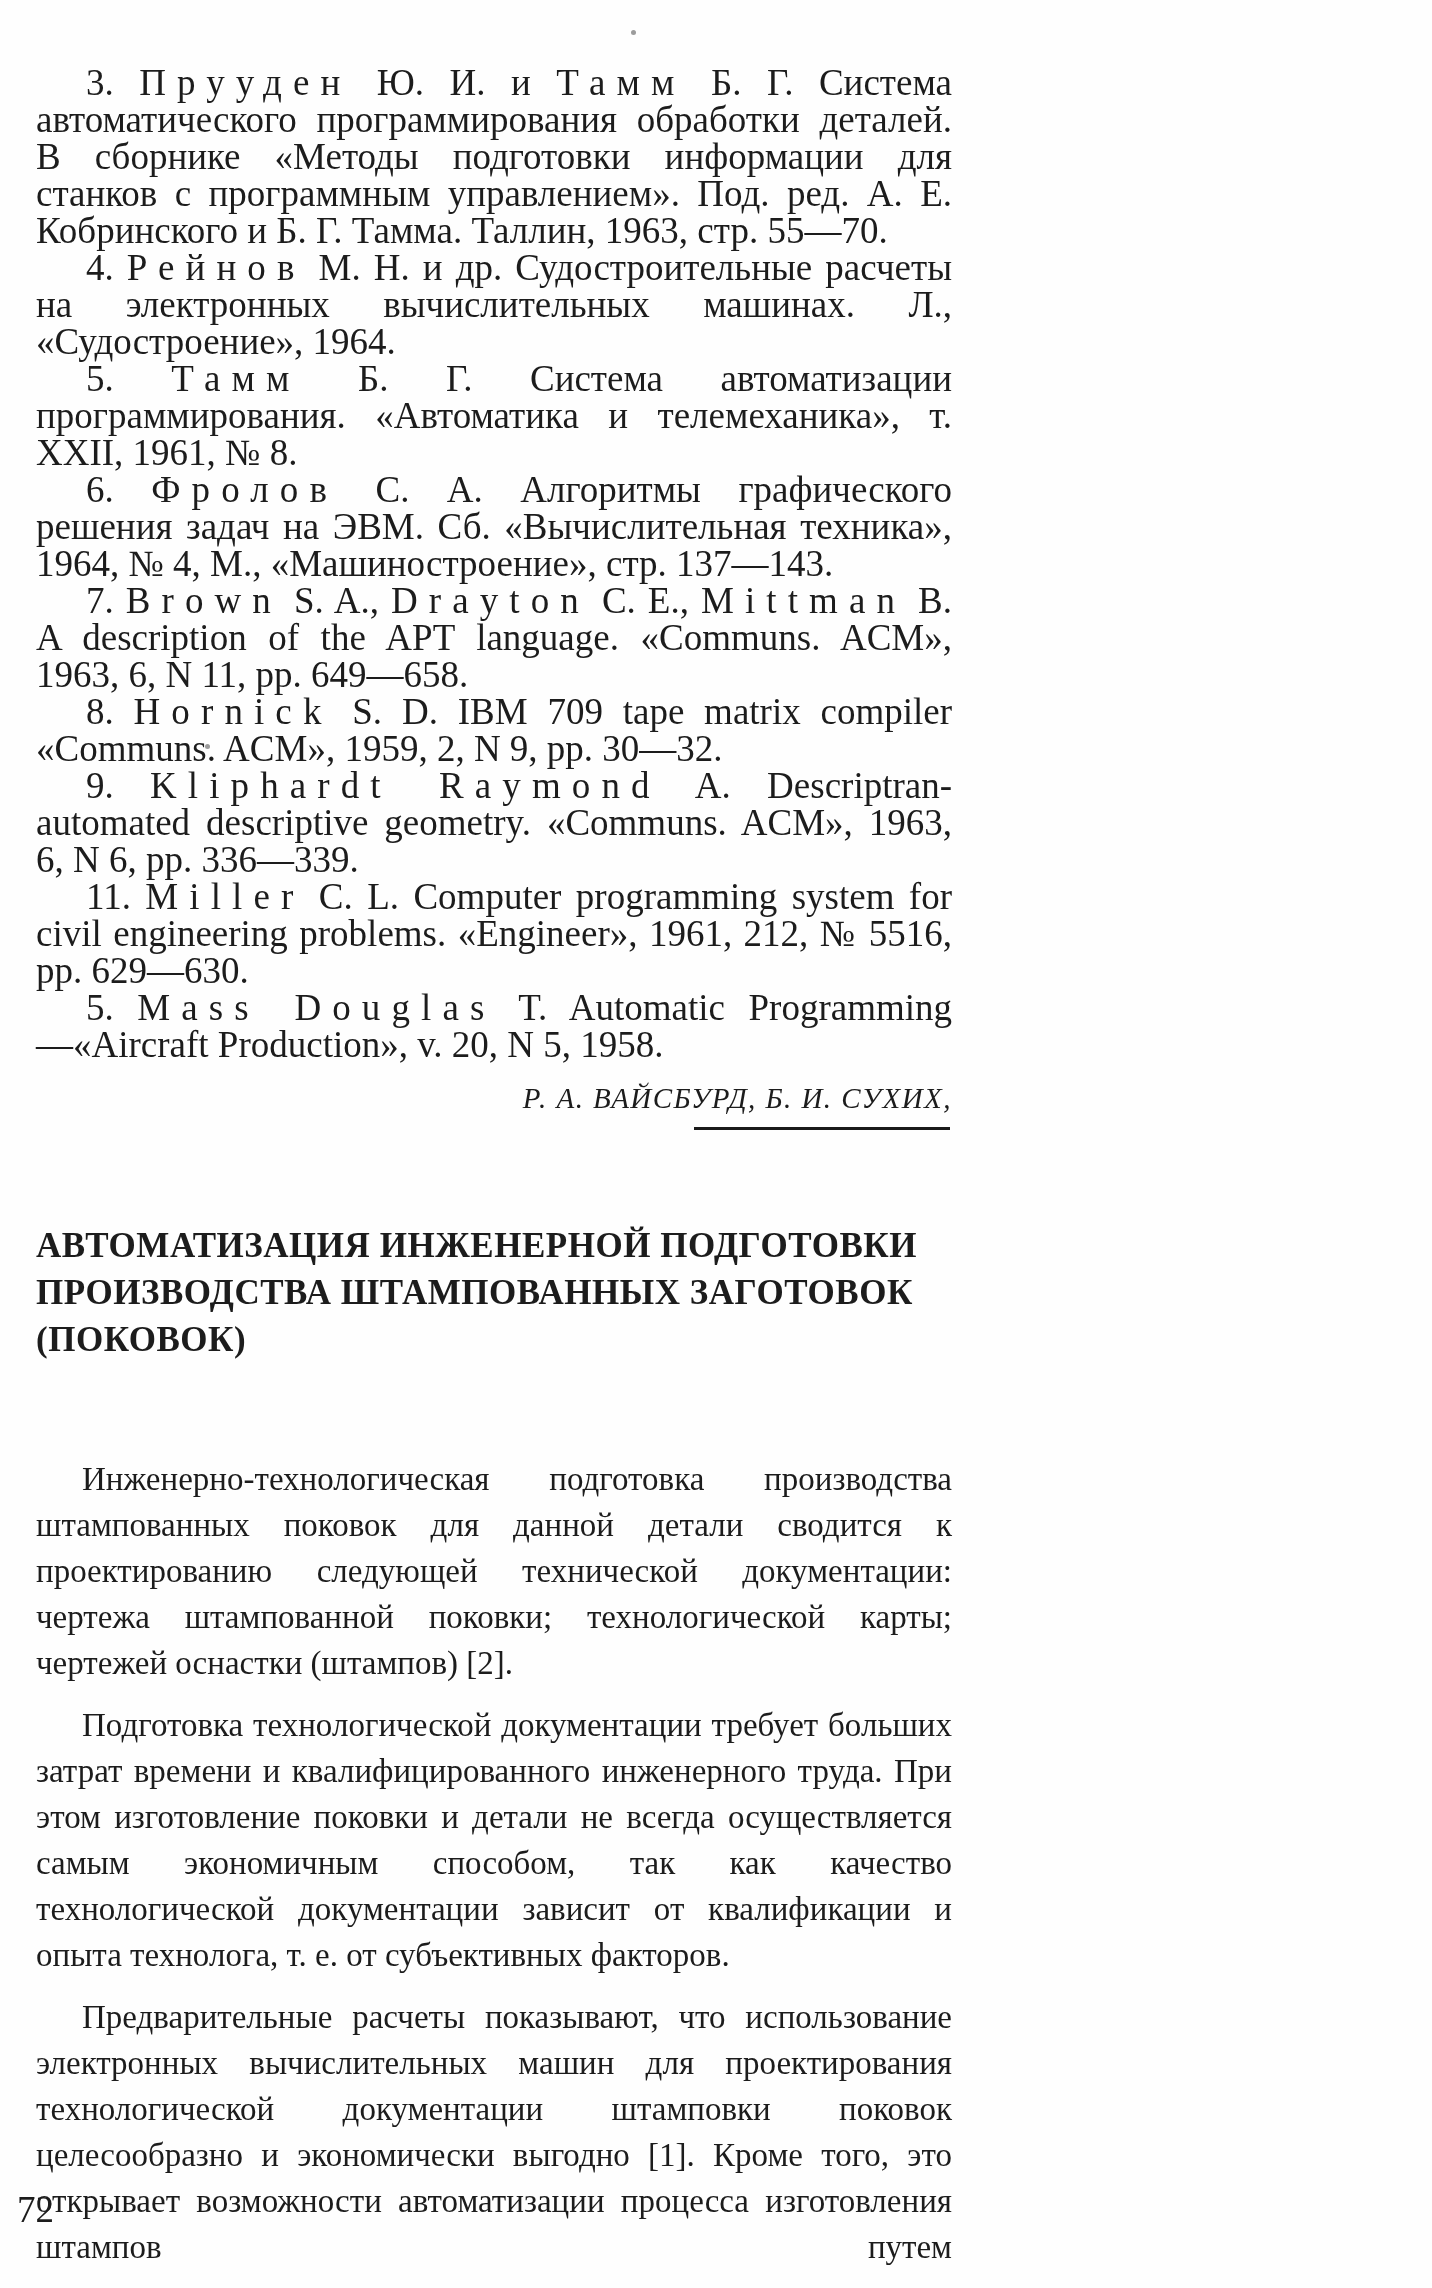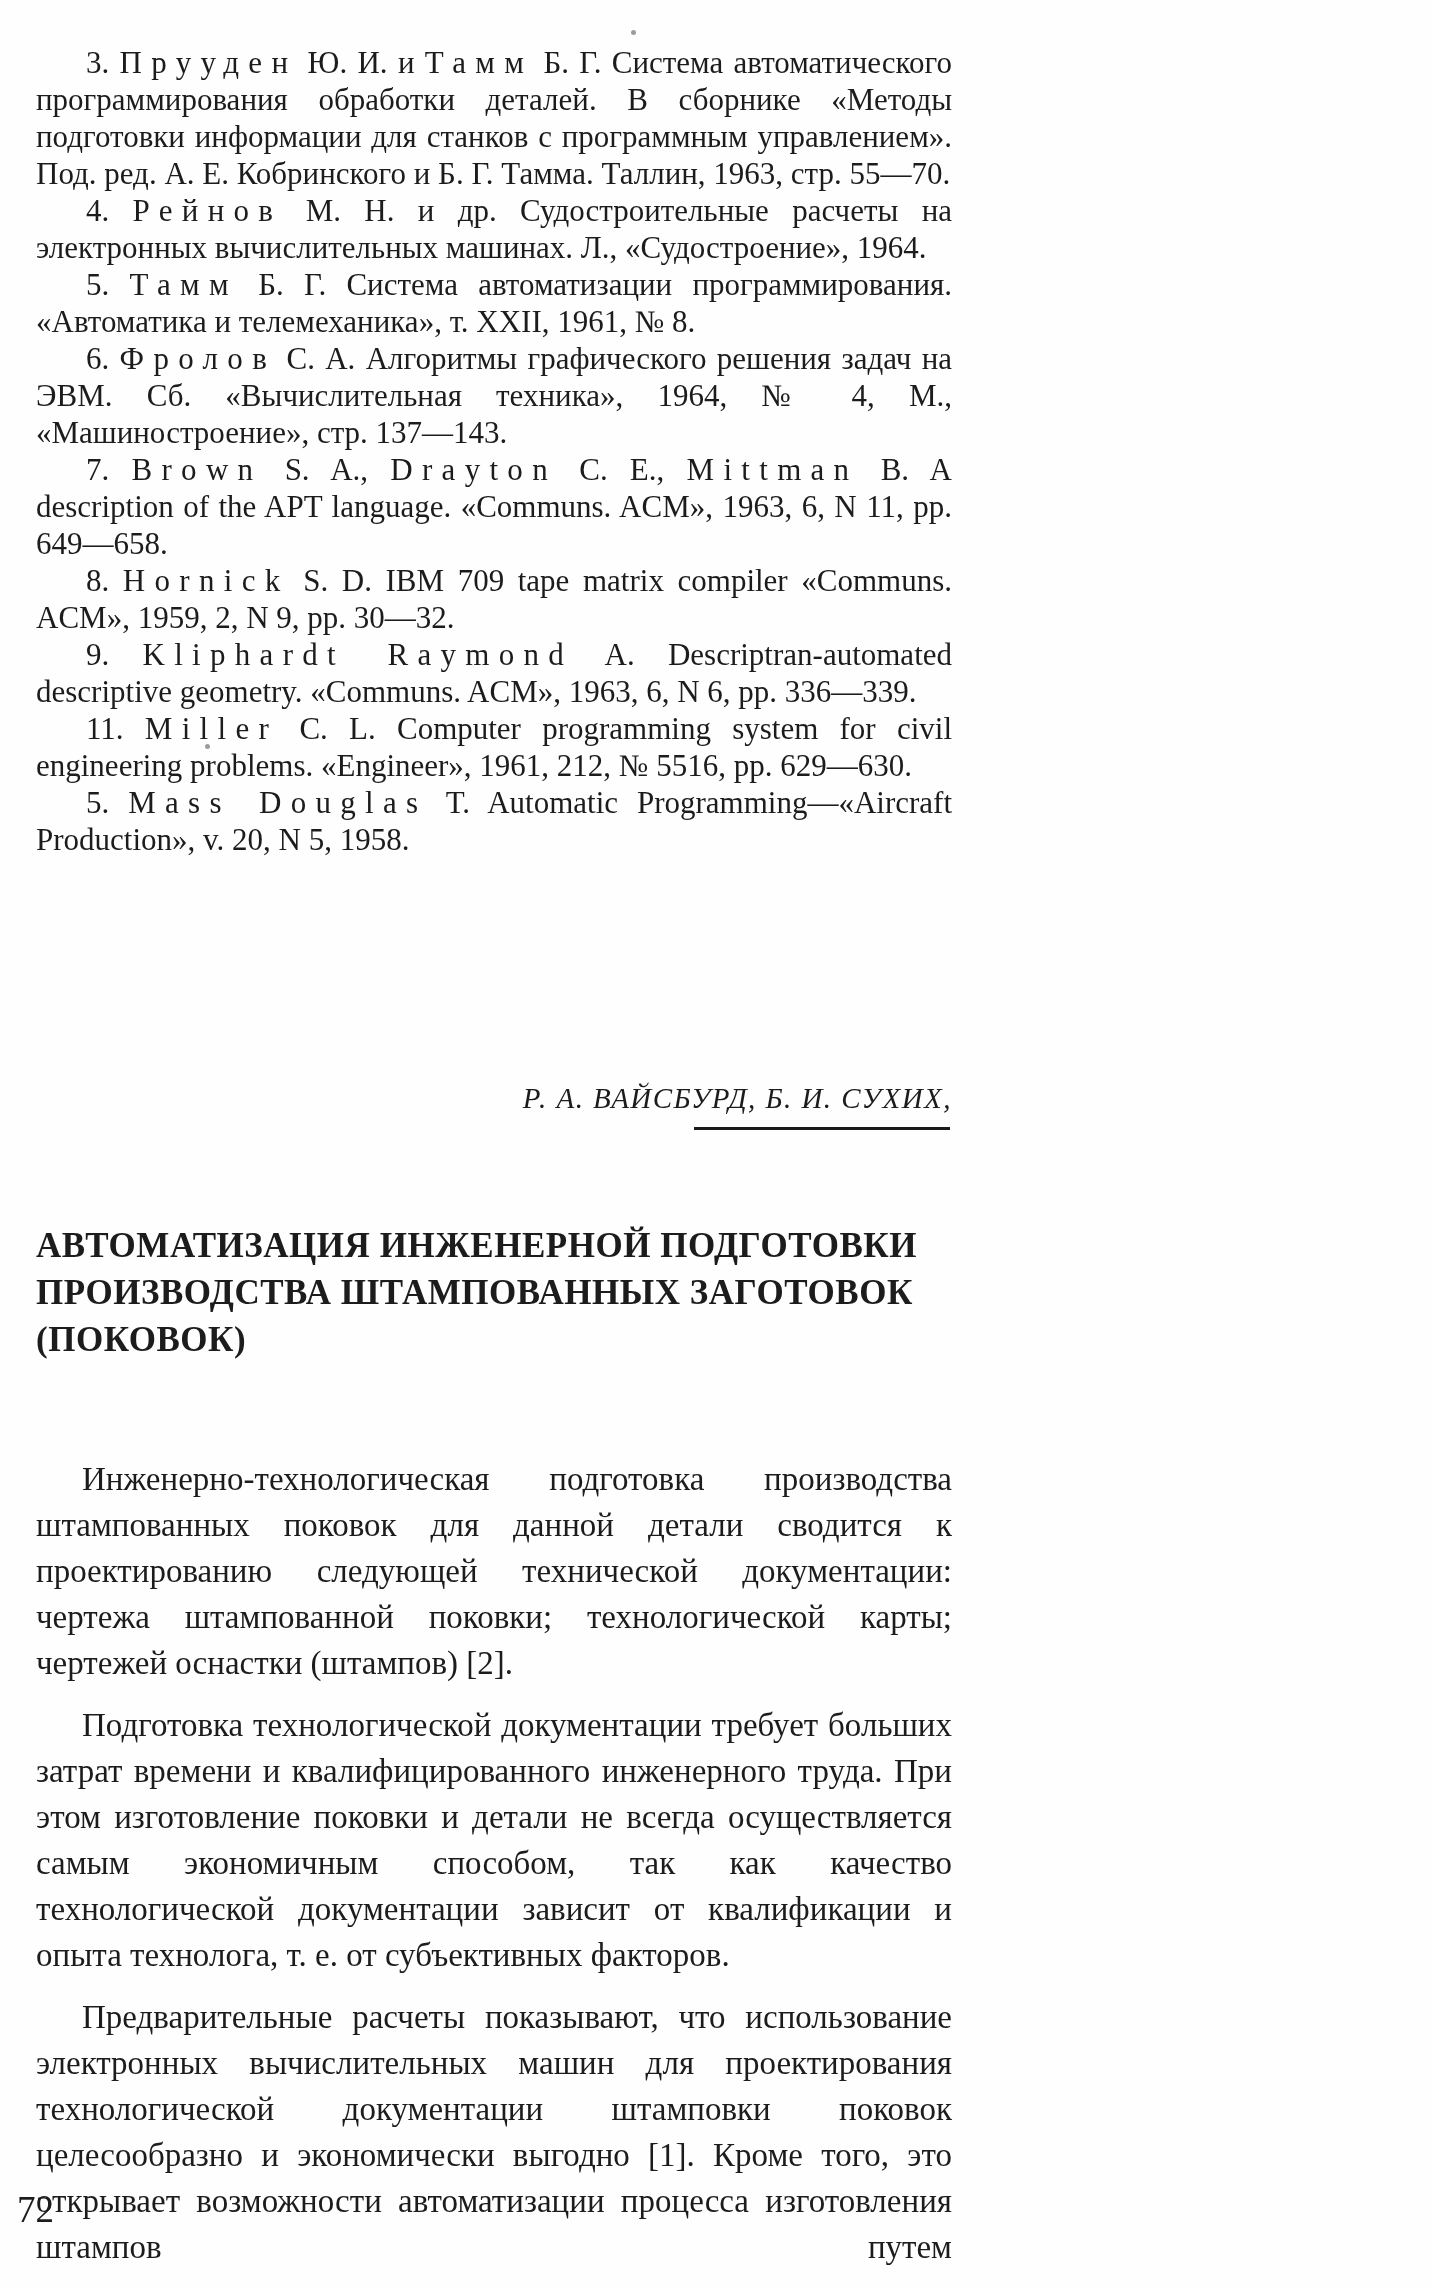--- a/index.html
+++ b/index.html
@@ -6,22 +6,22 @@
   .page {
     position:relative;
     width:1432px; height:2288px;
     background:#fefefe;
     font-family:"Liberation Serif","DejaVu Serif",serif;
     color:#1c1c1c;
     overflow:hidden;
   }
   
   .references {
-    position:absolute; left:36px; top:44px; width:916px;
-    font-size:31px; line-height:37px;
+    position:absolute; left:36px; top:64px; width:916px;
+    font-size:37px; line-height:37px;
     text-align:justify;
   }
   .references p.ref { margin:0; text-indent:50px; }
   .references .sp { letter-spacing:0.30em; }
   
   .byline {
     position:absolute; left:36px; top:1076px; width:916px;
     text-align:right;
     font-style:italic;
     font-size:29px; line-height:45px;

